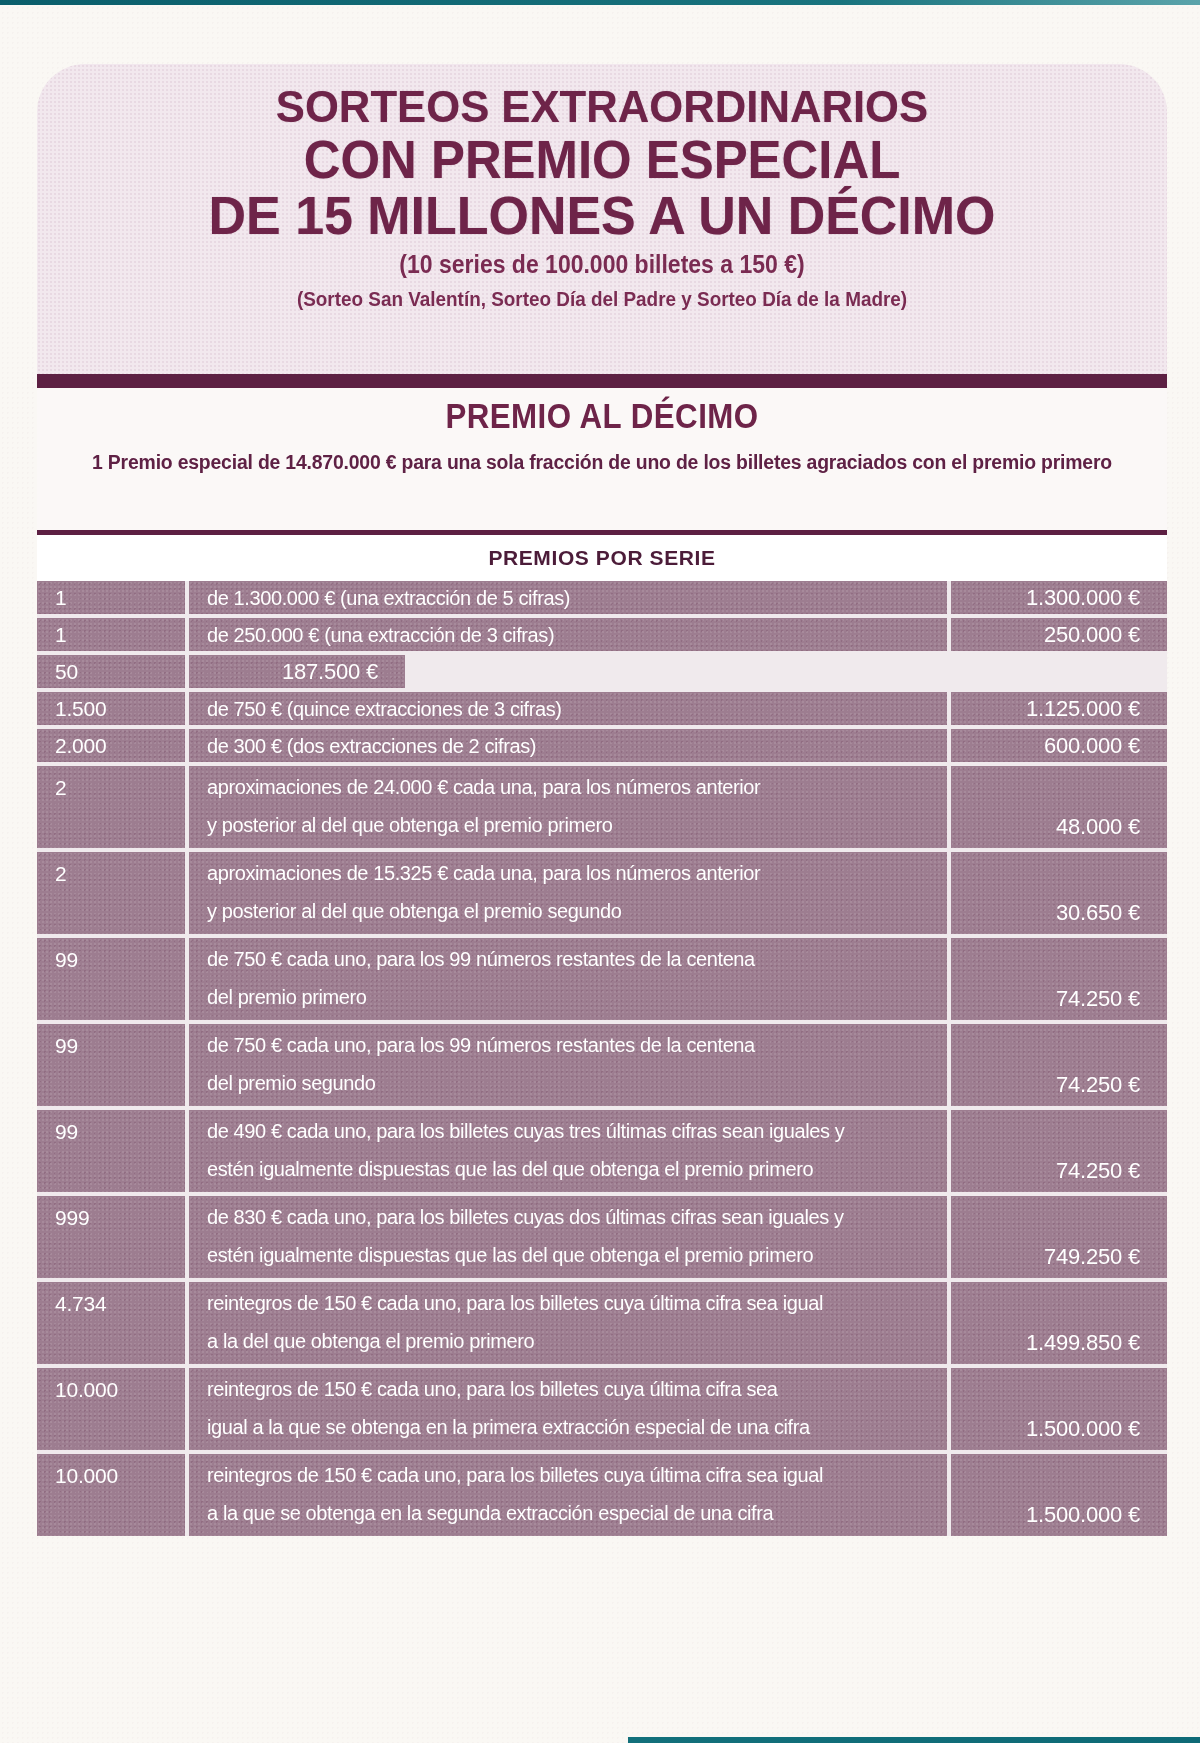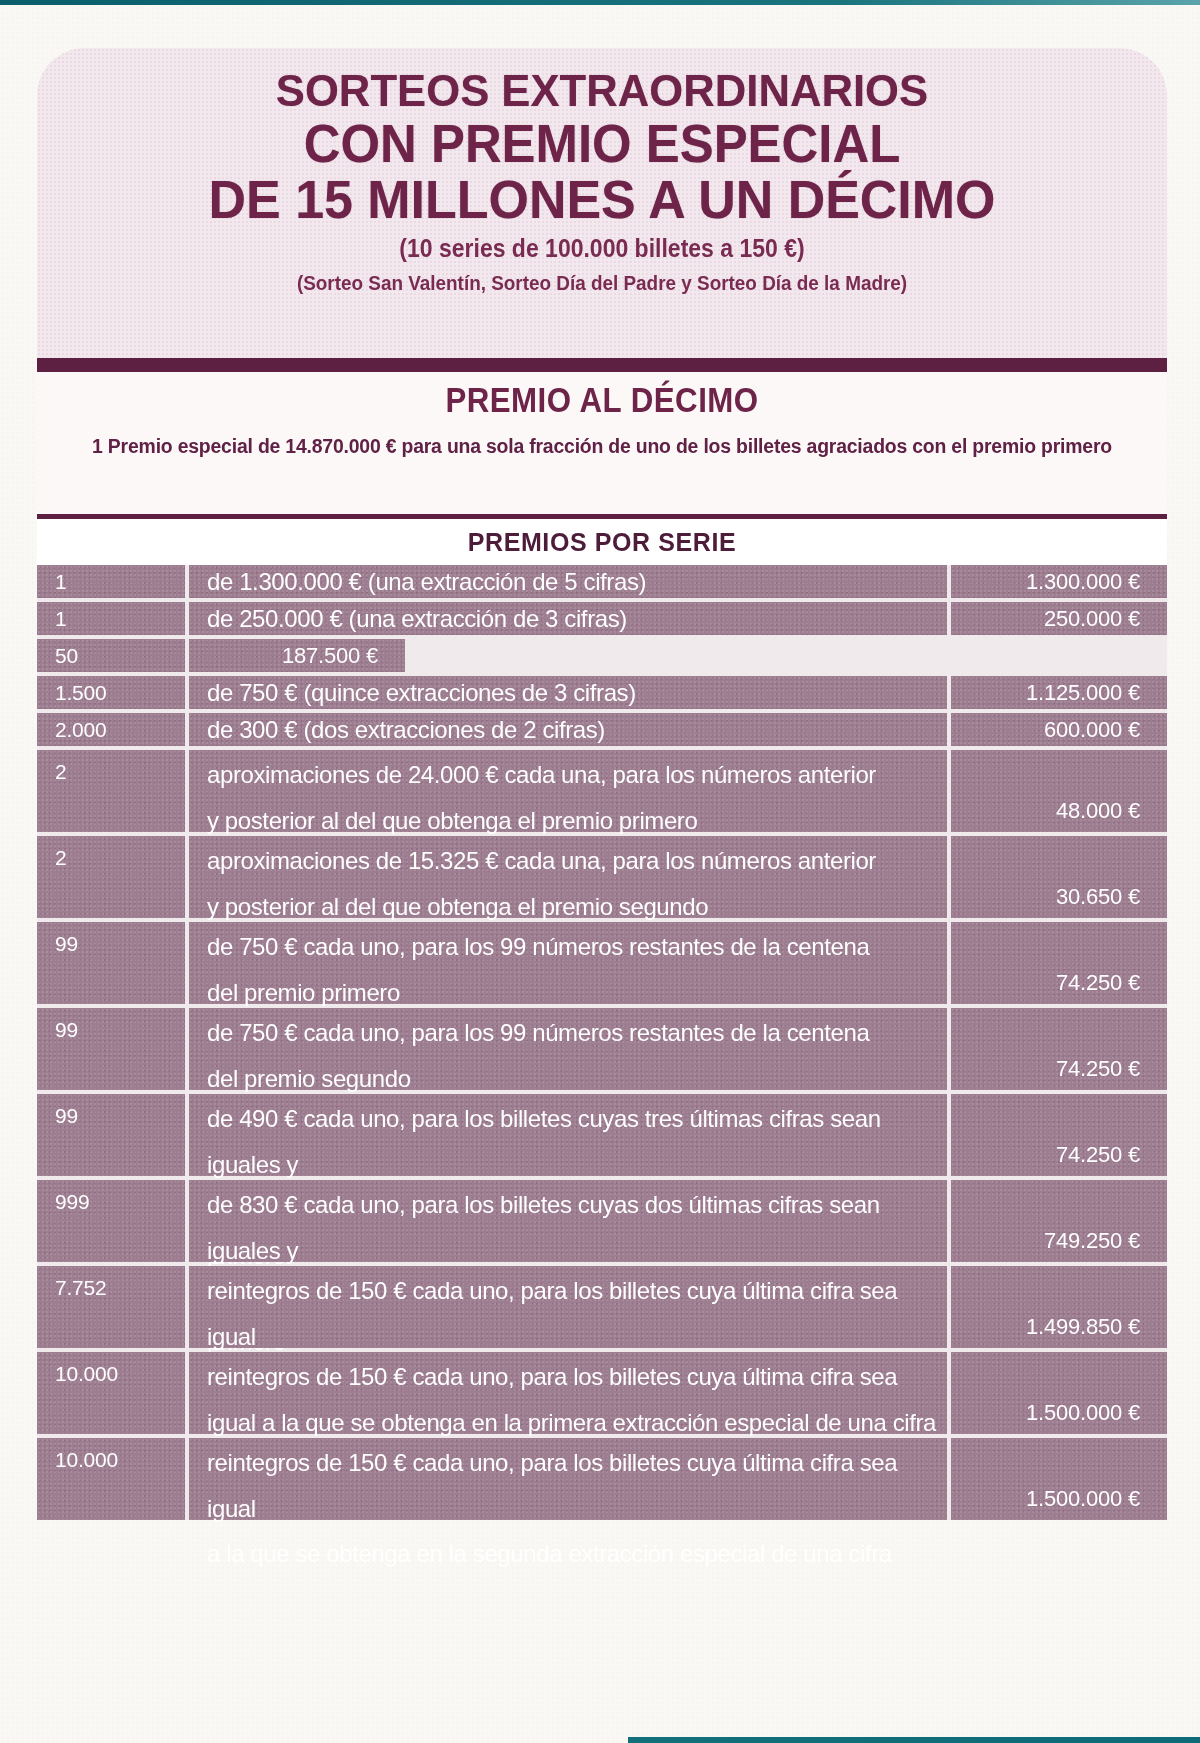--- a/index.html
+++ b/index.html
@@ -12,21 +12,21 @@
   .page{position:absolute;inset:0;
     background:
       radial-gradient(rgba(210,190,200,0.10) 1px, transparent 1px);
     background-size:5px 5px;
   }
   .top-bar{position:absolute;top:0;left:0;width:1200px;height:5px;
     background:linear-gradient(to right,#0a5e6b,#19747e 70%,#5aa3aa);}
   .bottom-bar{position:absolute;bottom:0;left:628px;width:572px;height:6px;
     background:linear-gradient(to right,#12707b,#0e6a76);}
 
-  .content{position:absolute;left:37px;top:48px;width:1130px;}
+  .content{position:absolute;left:37px;top:64px;width:1130px;}
 
   
   .header-card{
     background:#f2e8ee;
     background-image:radial-gradient(rgba(190,150,175,0.18) 1px, transparent 1px);
     background-size:4px 4px;
     border-radius:48px 48px 0 0;
     height:310px;box-sizing:border-box;padding-top:18px;
     text-align:center;color:#71254c;
   }
@@ -44,37 +44,37 @@
 
   .mid{background:#fbf8f7;text-align:center;height:142px;box-sizing:border-box;padding-top:8px;}
   .premio-decimo{font-size:34px;font-weight:bold;color:#6e2449;letter-spacing:0.5px;
       transform:scale(0.92,1.05);transform-origin:center;}
   .premio-line{font-size:20px;font-weight:bold;color:#5f2145;margin-top:16px;
       letter-spacing:-0.2px;transform:scaleX(0.97);transform-origin:center;white-space:nowrap;}
 
   .rule-thin{height:5px;background:#5d2043;}
 
   .white-band{background:#ffffff;height:46px;display:flex;align-items:center;justify-content:center;}
-  .band-title{font-size:25px;font-weight:bold;color:#4c1c39;letter-spacing:0.6px;}
+  .band-title{font-size:21px;font-weight:bold;color:#4c1c39;letter-spacing:0.6px;}
 
   
   .prizes-table{background:#f0eaed;}
   .row{display:flex;margin-bottom:4px;}
   .row:last-child{margin-bottom:0;}
   .cell{
     background:#9d7d90;
     background-image:radial-gradient(rgba(255,255,255,0.10) 1px, transparent 1px),
                      radial-gradient(rgba(90,40,70,0.18) 1px, transparent 1px);
     background-size:4px 4px,5px 5px;
     color:#fff;box-sizing:border-box;
   }
   .cell-qty{width:148px;margin-right:4px;padding-left:18px;font-size:21px;letter-spacing:-0.2px;
     display:flex;align-items:center;}
   .cell-desc{width:758px;margin-right:4px;padding-left:18px;padding-right:10px;
-    font-size:24px;letter-spacing:-0.4px;line-height:1.9;
+    font-size:20px;letter-spacing:-0.4px;line-height:1.9;
     display:flex;align-items:center;white-space:pre-line;}
   .cell-amt{width:216px;padding-right:27px;font-size:22px;letter-spacing:-0.2px;
     display:flex;align-items:flex-end;justify-content:flex-end;padding-bottom:5px;}
   .row.single .cell{height:33px;}
   .row.single .cell-amt{align-items:center;padding-bottom:0;}
   .row.double .cell{height:82px;}
   .row.double .cell-qty{align-items:flex-start;padding-top:10px;}
   .row.double .cell-desc{align-items:flex-start;padding-top:2px;}
   .row.double .cell-amt{padding-bottom:8px;}
 </style>
@@ -162,21 +162,21 @@
 estén igualmente dispuestas que las del que obtenga el premio primero</div>
     <div class="cell cell-amt">74.250 €</div>
   </div>
         <div class="row double">
     <div class="cell cell-qty">999</div>
     <div class="cell cell-desc">de 830 € cada uno, para los billetes cuyas dos últimas cifras sean iguales y
 estén igualmente dispuestas que las del que obtenga el premio primero</div>
     <div class="cell cell-amt">749.250 €</div>
   </div>
         <div class="row double">
-    <div class="cell cell-qty">7.752</div>
+    <div class="cell cell-qty">4.734</div>
     <div class="cell cell-desc">reintegros de 150 € cada uno, para los billetes cuya última cifra sea igual
 a la del que obtenga el premio primero</div>
     <div class="cell cell-amt">1.499.850 €</div>
   </div>
         <div class="row double">
     <div class="cell cell-qty">10.000</div>
     <div class="cell cell-desc">reintegros de 150 € cada uno, para los billetes cuya última cifra sea
 igual a la que se obtenga en la primera extracción especial de una cifra</div>
     <div class="cell cell-amt">1.500.000 €</div>
   </div>

